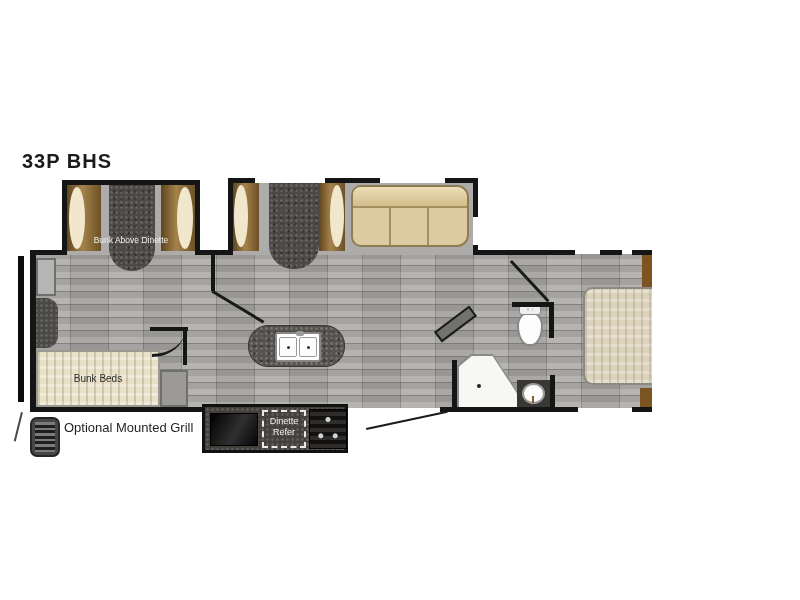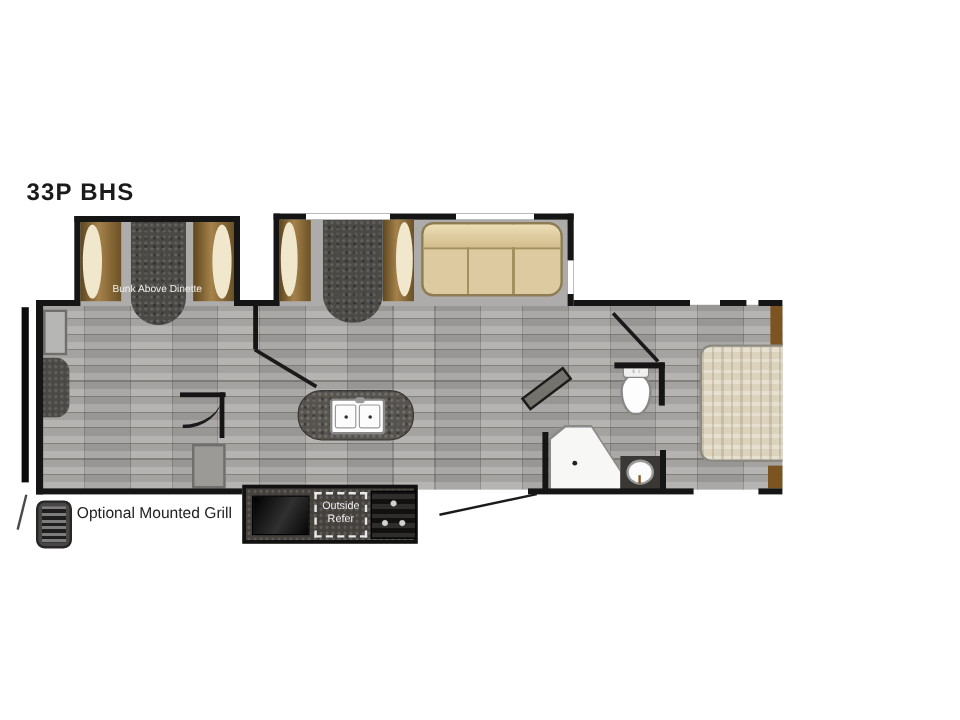--- a/index.html
+++ b/index.html
@@ -151,20 +151,23 @@
 <body>
 
 <div id="plan">
 
   <div class="title">33P BHS</div>
 
   <div class="floor"></div>
 
   <div class="cab-gray"></div>
   <div class="cab-dark"></div>
+  <div class="mattress bunkbeds">
+    <span class="bunk-label">Bunk Beds</span>
+  </div>
   <div class="step"></div>
 
   <div class="island">
     <div class="sinkunit">
       <div class="faucet"></div>
       <div class="basin b1"></div>
       <div class="basin b2"></div>
     </div>
   </div>
 
@@ -229,21 +232,21 @@
   <div class="wall w-shower-l"></div>
   <div class="wall w-vanity-r"></div>
 
   <div class="swing swing-bunk"></div>
   <div class="arc-bunk"></div>
   <div class="swing swing-bath"></div>
   <div class="swing swing-entry"></div>
 
   <div class="outkitchen">
     <div class="fridge"></div>
-    <div class="referbox">Outside Refer</div>
+    <div class="referbox">Dinette Refer</div>
     <div class="ogrill"></div>
   </div>
 
   <div class="grill-bracket"></div>
   <div class="grillicon">
     <div class="slats"></div>
   </div>
   <div class="grill-label">Optional Mounted Grill</div>
 
   <div class="hbar t"></div>

